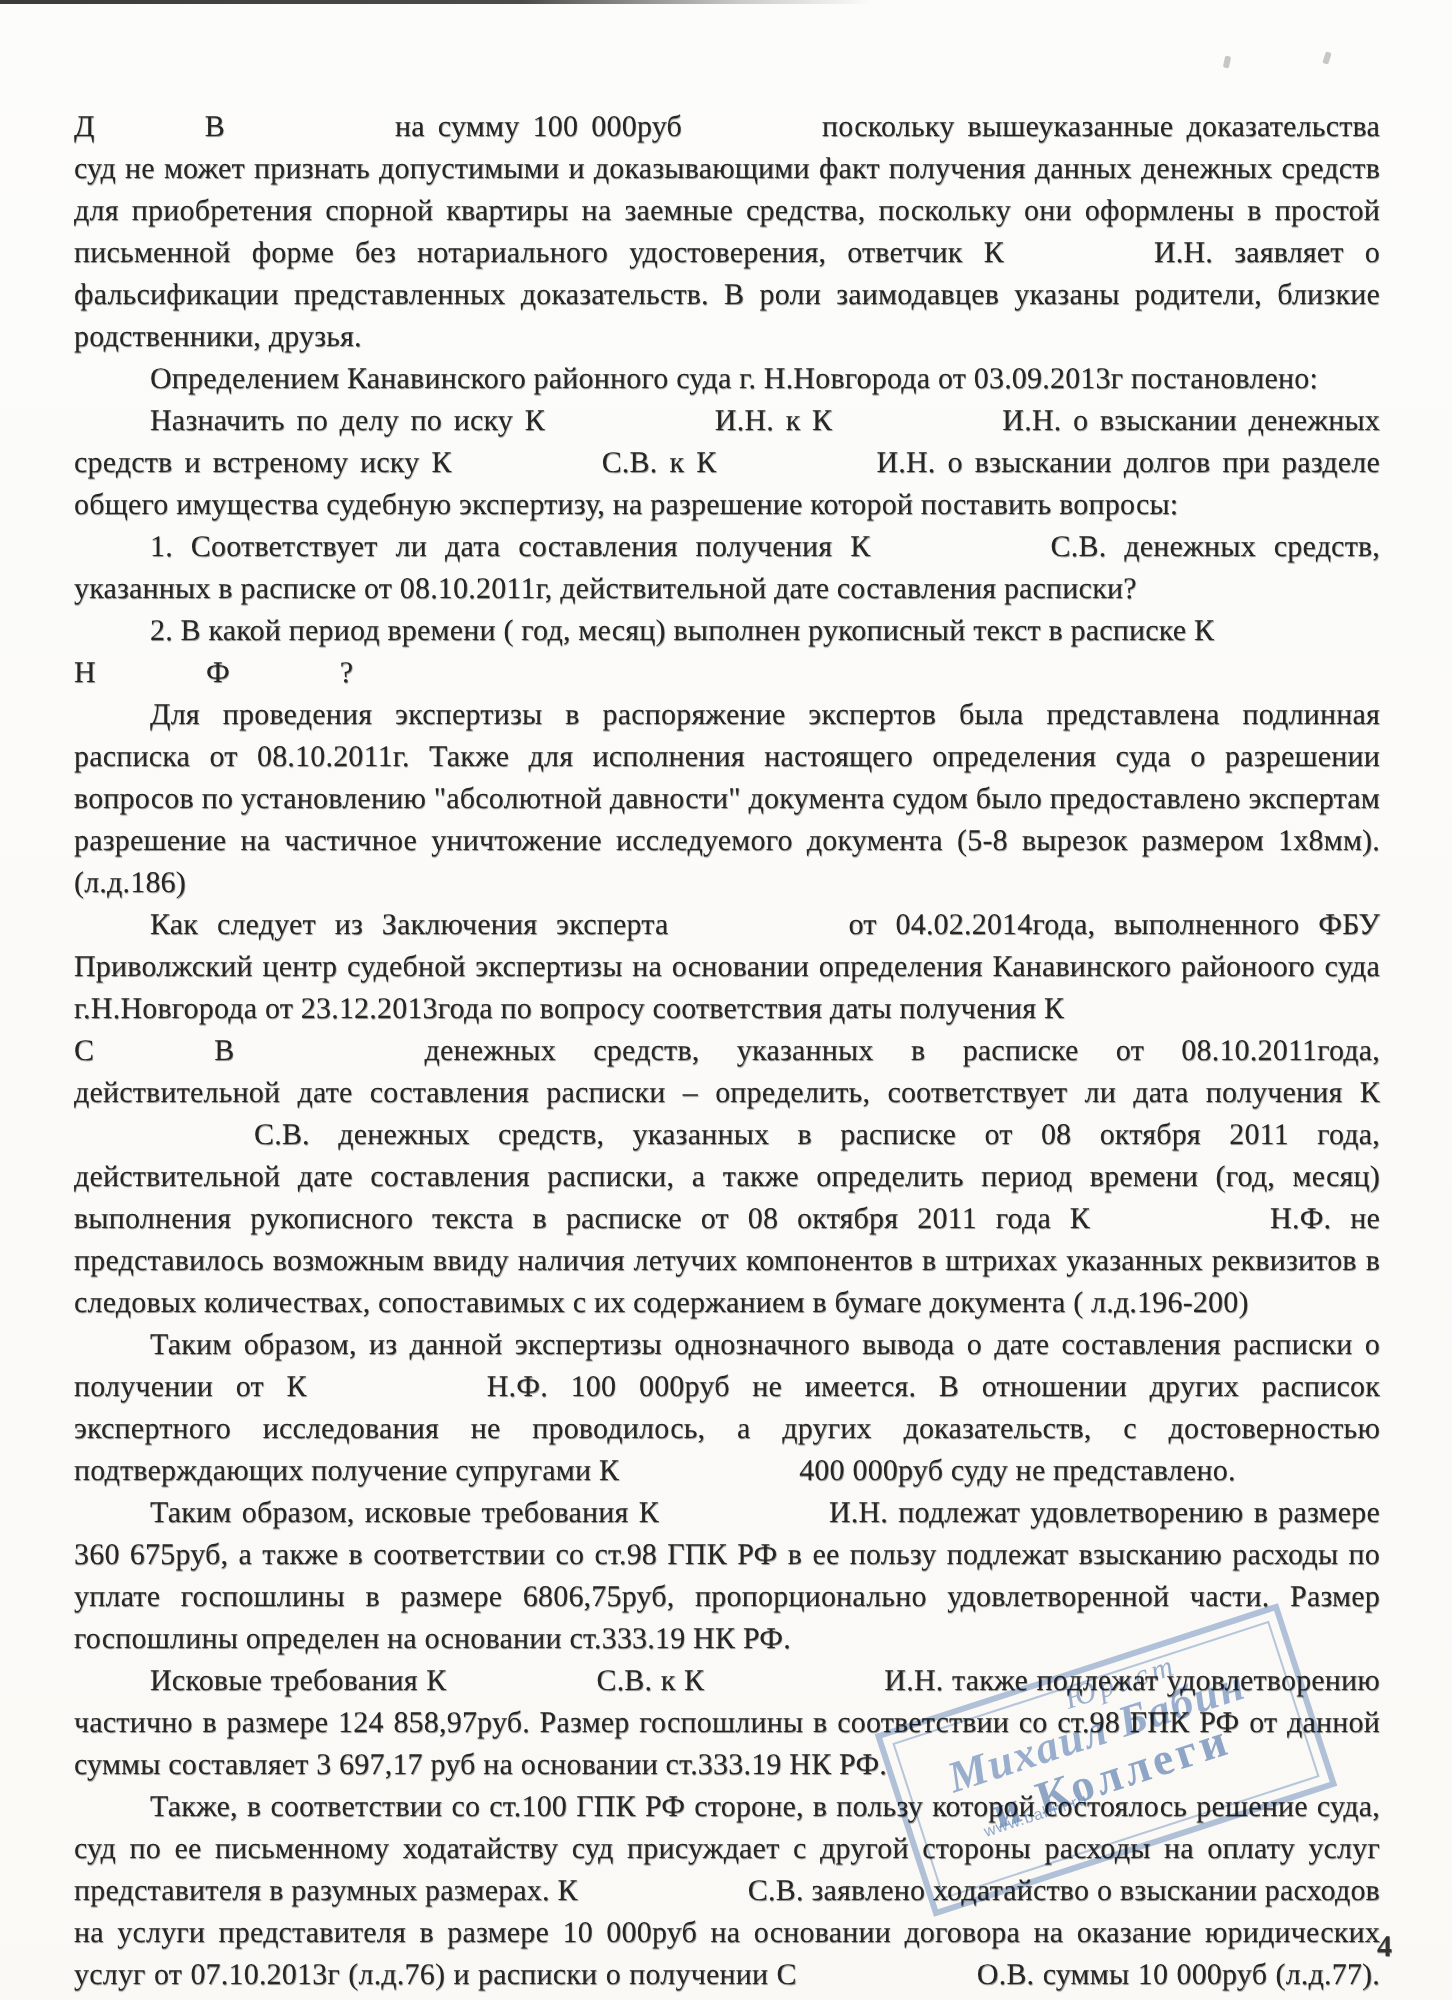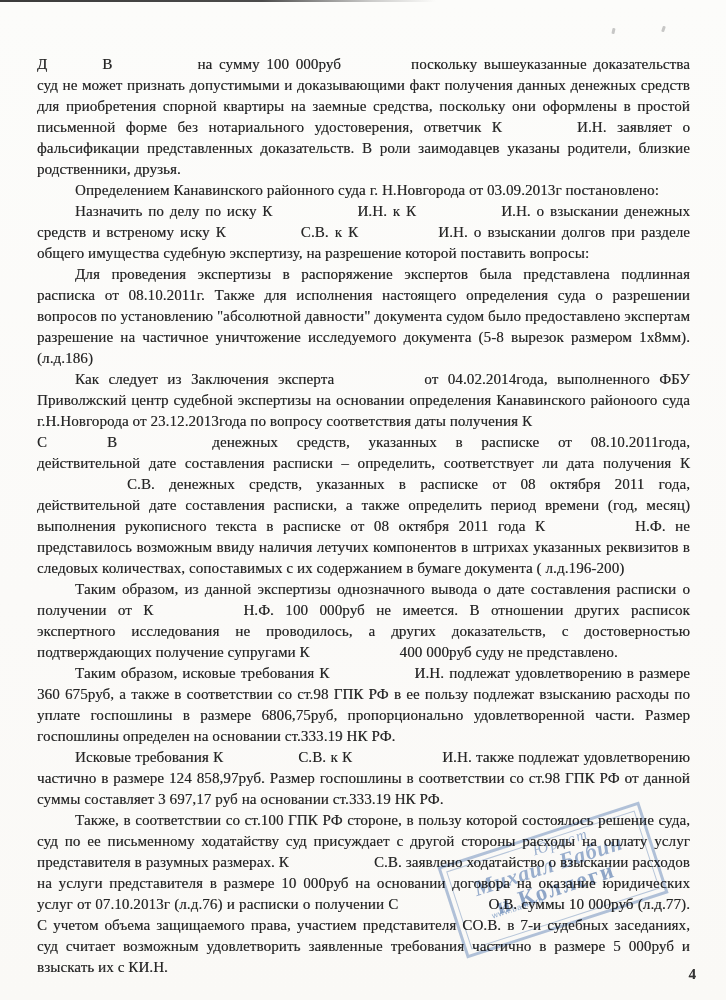--- a/index.html
+++ b/index.html
@@ -75,20 +75,22 @@
 <div class="page">
 
   <div class="scan-line-top"></div>
   <div class="scan-speck speck-1"></div>
   <div class="scan-speck speck-2"></div>
 
   <div class="text-block">
       <p class="para">Д<span class="gap" style="width: 55px;"></span>В<span class="gap" style="width: 85px;"></span>на сумму 100 000руб<span class="gap" style="width: 70px;"></span>поскольку вышеуказанные доказательства суд не может признать допустимыми и доказывающими факт получения данных денежных средств для приобретения спорной квартиры на заемные средства, поскольку они оформлены в простой письменной форме без нотариального удостоверения, ответчик К<span class="gap" style="width: 75px;"></span>И.Н. заявляет о фальсификации представленных доказательств. В роли заимодавцев указаны родители, близкие родственники, друзья.</p>
       <p class="para indent">Определением Канавинского районного суда г. Н.Новгорода от 03.09.2013г постановлено:</p>
       <p class="para indent">Назначить по делу по иску К<span class="gap" style="width: 85px;"></span>И.Н. к К<span class="gap" style="width: 85px;"></span>И.Н. о взыскании денежных средств и встреному иску К<span class="gap" style="width: 75px;"></span>С.В. к К<span class="gap" style="width: 80px;"></span>И.Н. о взыскании долгов при разделе общего имущества судебную экспертизу, на разрешение которой поставить вопросы:</p>
+      <p class="para indent">1. Соответствует ли дата составления получения К<span class="gap" style="width: 90px;"></span>С.В. денежных средств, указанных в расписке от 08.10.2011г, действительной дате составления расписки?</p>
+      <p class="para indent">2. В какой период времени ( год, месяц) выполнен рукописный текст в расписке К<br>Н<span class="gap" style="width: 55px;"></span>Ф<span class="gap" style="width: 55px;"></span>?</p>
       <p class="para indent">Для проведения экспертизы в распоряжение экспертов была представлена подлинная расписка от 08.10.2011г. Также для исполнения настоящего определения суда о разрешении вопросов по установлению "абсолютной давности" документа судом было предоставлено экспертам разрешение на частичное уничтожение исследуемого документа (5-8 вырезок размером 1х8мм). (л.д.186)</p>
       <p class="para indent">Как следует из Заключения эксперта<span class="gap" style="width: 90px;"></span>от 04.02.2014года, выполненного ФБУ Приволжский центр судебной экспертизы на основании определения Канавинского районоого суда г.Н.Новгорода от 23.12.2013года по вопросу соответствия даты получения К<br>С<span class="gap" style="width: 60px;"></span>В<span class="gap" style="width: 95px;"></span>денежных средств, указанных в расписке от 08.10.2011года, действительной дате составления расписки – определить, соответствует ли дата получения К<span class="gap" style="width: 90px;"></span>С.В. денежных средств, указанных в расписке от 08 октября 2011 года, действительной дате составления расписки, а также определить период времени (год, месяц) выполнения рукописного текста в расписке от 08 октября 2011 года К<span class="gap" style="width: 90px;"></span>Н.Ф. не представилось возможным ввиду наличия летучих компонентов в штрихах указанных реквизитов в следовых количествах, сопоставимых с их содержанием в бумаге документа ( л.д.196-200)</p>
       <p class="para indent">Таким образом, из данной экспертизы однозначного вывода о дате составления расписки о получении от К<span class="gap" style="width: 90px;"></span>Н.Ф. 100 000руб не имеется. В отношении других расписок экспертного исследования не проводилось, а других доказательств, с достоверностью подтверждающих получение супругами К<span class="gap" style="width: 90px;"></span>400 000руб суду не представлено.</p>
       <p class="para indent">Таким образом, исковые требования К<span class="gap" style="width: 85px;"></span>И.Н. подлежат удовлетворению в размере 360 675руб, а также в соответствии со ст.98 ГПК РФ в ее пользу подлежат взысканию расходы по уплате госпошлины в размере 6806,75руб, пропорционально удовлетворенной части. Размер госпошлины определен на основании ст.333.19 НК РФ.</p>
       <p class="para indent">Исковые требования К<span class="gap" style="width: 75px;"></span>С.В. к К<span class="gap" style="width: 90px;"></span>И.Н. также подлежат удовлетворению частично в размере 124 858,97руб. Размер госпошлины в соответствии со ст.98 ГПК РФ от данной суммы составляет 3 697,17 руб на основании ст.333.19 НК РФ.</p>
       <p class="para indent">Также, в соответствии со ст.100 ГПК РФ стороне, в пользу которой состоялось решение суда, суд по ее письменному ходатайству суд присуждает с другой стороны расходы на оплату услуг представителя в разумных размерах. К<span class="gap" style="width: 85px;"></span>С.В. заявлено ходатайство о взыскании расходов на услуги представителя в размере 10 000руб на основании договора на оказание юридических услуг от 07.10.2013г (л.д.76) и расписки о получении С<span class="gap" style="width: 90px;"></span>О.В. суммы 10 000руб (л.д.77). С учетом объема защищаемого права, участием представителя СО.В. в 7-и судебных заседаниях, суд считает возможным удовлетворить заявленные требования частично в размере 5 000руб и взыскать их с КИ.Н.</p>
     </div>
 
   <div class="stamp">
     <div class="stamp-line1">Юрист</div>

